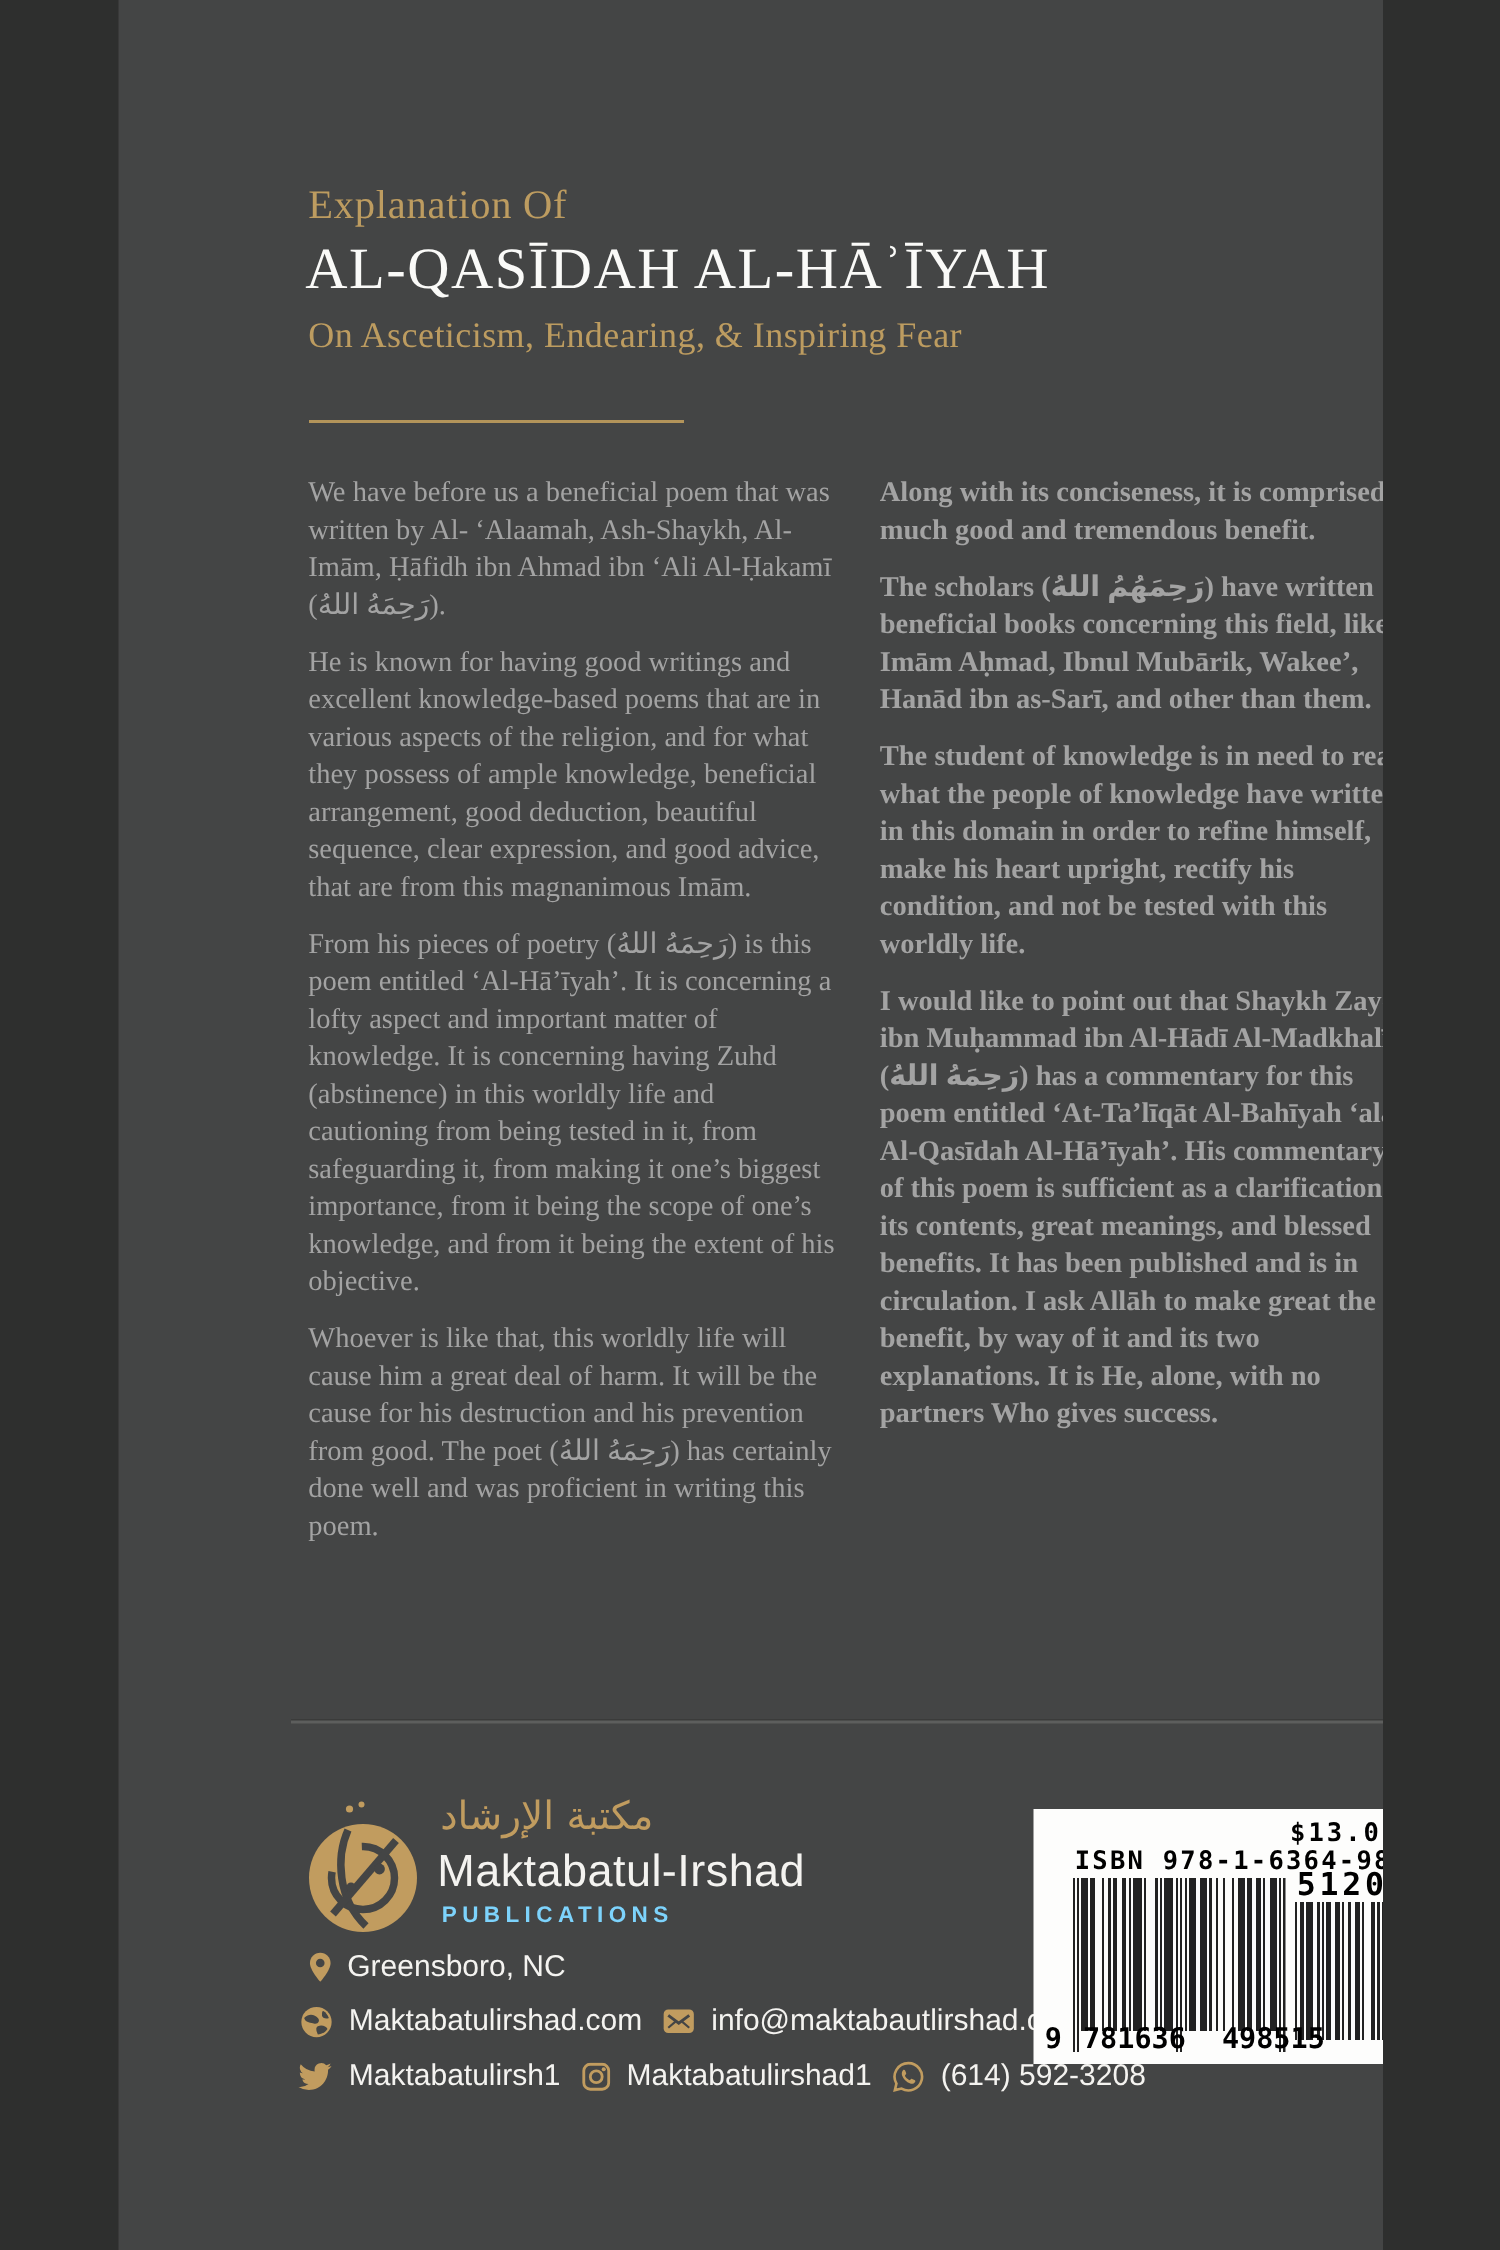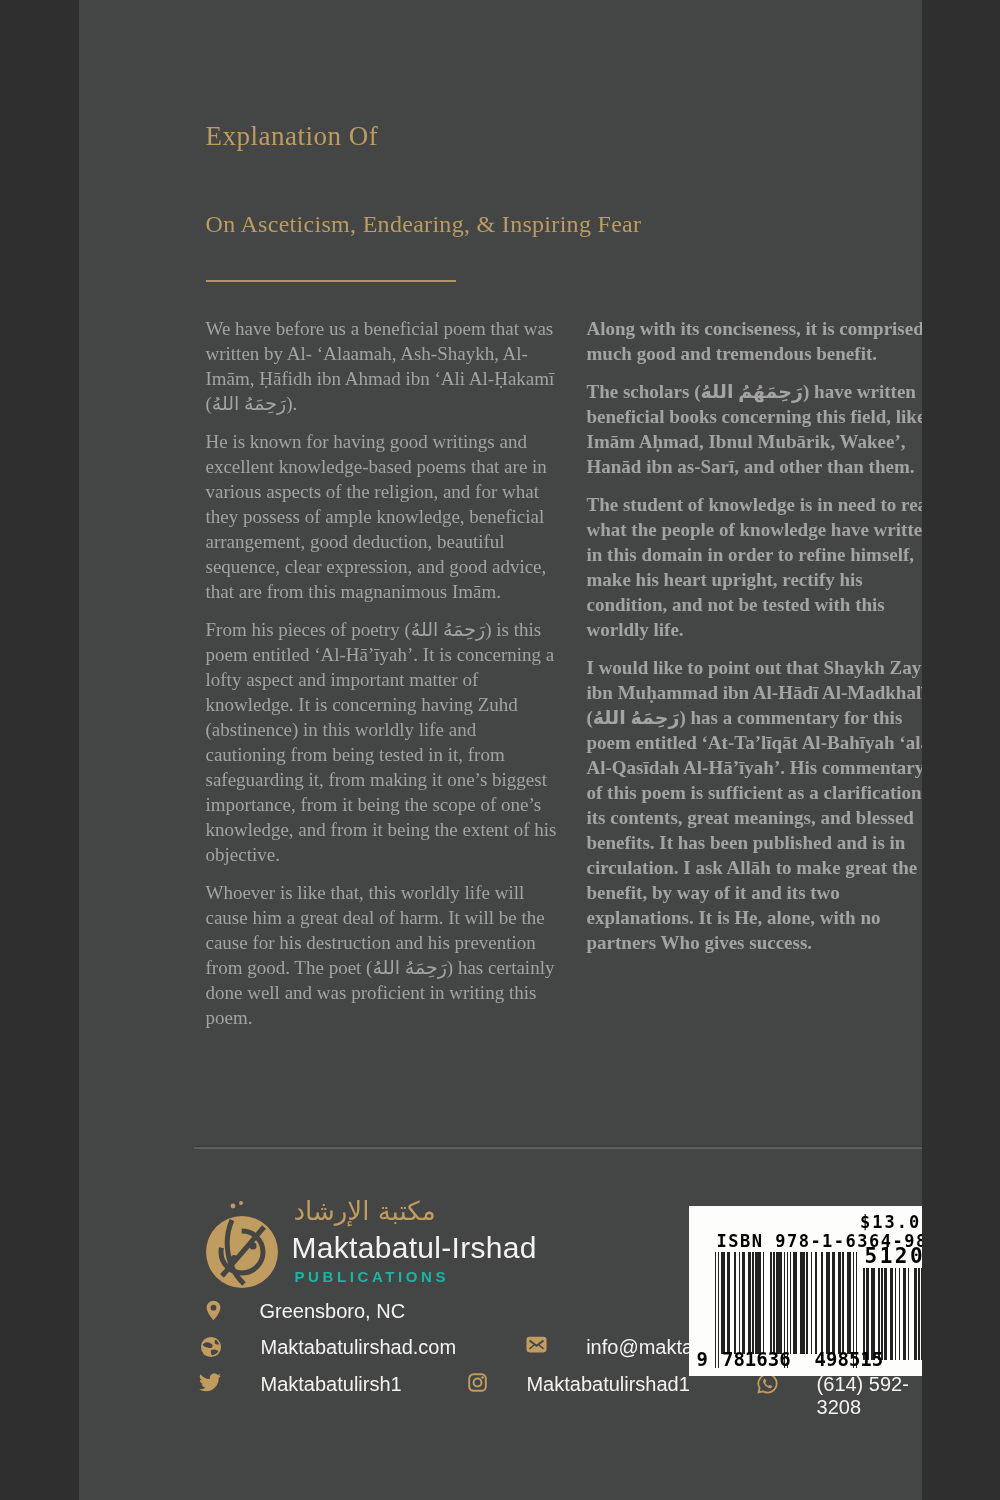--- a/index.html
+++ b/index.html
@@ -46,26 +46,26 @@
     font-size:26px;color:#c19c5f;
   }
   .brand-name{
     position:absolute;left:213px;top:1231px;
     font-family:"Liberation Sans",sans-serif;
     font-size:30px;font-weight:500;color:#f4f3f0;letter-spacing:.3px;
   }
   .brand-type{
     position:absolute;left:216px;top:1268px;
     font-family:"Liberation Sans",sans-serif;
-    font-size:15px;font-weight:700;color:#14b8a6;letter-spacing:3.6px;
+    font-size:15px;font-weight:700;color:#7dd3fc;letter-spacing:3.6px;
   }
   .contact-row{
-    position:absolute;display:flex;align-items:flex-start;
+    position:absolute;display:flex;align-items:center;
     font-family:"Liberation Sans",sans-serif;
-    font-size:20px;font-weight:500;color:#f4f3f0;gap:28px;
+    font-size:20px;font-weight:500;color:#f4f3f0;
   }
   .contact-row .icn{display:inline-flex;margin-right:11px;flex:none;}
   .contact-row .gap{display:inline-block;width:14px;}
   .row-location{left:127px;top:1300px;}
   .row-web{left:121px;top:1336px;}
   .row-social{left:119px;top:1373px;}
   
   .barcode-box{
     position:absolute;left:610px;top:1206px;width:265px;height:170px;
     background:#fdfdfc;
@@ -82,20 +82,21 @@
   }
   .bc-digits span:nth-child(2){margin-left:14px;}
   .bc-digits span:nth-child(3){margin-left:24px;}
 </style>
 </head>
 <body>
 
 <div class="page">
 
   <div class="kicker">Explanation Of</div>
+  <div class="title">AL-QASĪDAH AL-HĀʾĪYAH</div>
   <div class="subtitle">On Asceticism, Endearing, &amp; Inspiring Fear</div>
   <div class="rule-gold"></div>
 
   <div class="col col1">
     <p>We have before us a beneficial poem that was written by Al- ‘Alaamah, Ash-Shaykh, Al-Imām, Ḥāfidh ibn Ahmad ibn ‘Ali Al-Ḥakamī (رَحِمَهُ اللهُ).</p>
     <p>He is known for having good writings and excellent knowledge-based poems that are in various aspects of the religion, and for what they possess of ample knowledge, beneficial arrangement, good deduction, beautiful sequence, clear expression, and good advice, that are from this magnanimous Imām.</p>
     <p>From his pieces of poetry (رَحِمَهُ اللهُ) is this poem entitled ‘Al-Hā’īyah’. It is concerning a lofty aspect and important matter of knowledge. It is concerning having Zuhd (abstinence) in this worldly life and cautioning from being tested in it, from safeguarding it, from making it one’s biggest importance, from it being the scope of one’s knowledge, and from it being the extent of his objective.</p>
     <p>Whoever is like that, this worldly life will cause him a great deal of harm. It will be the cause for his destruction and his prevention from good. The poet (رَحِمَهُ اللهُ) has certainly done well and was proficient in writing this poem.</p>
   </div>
   <div class="col col2">

